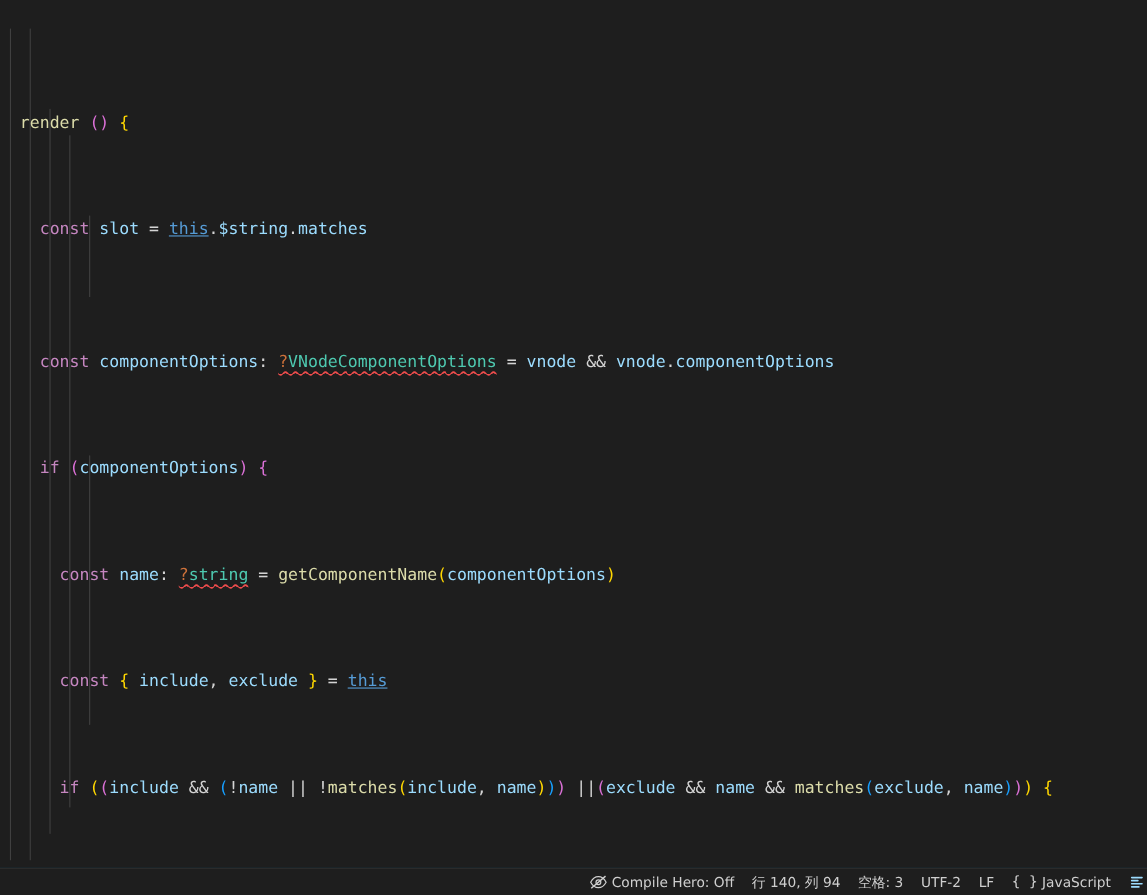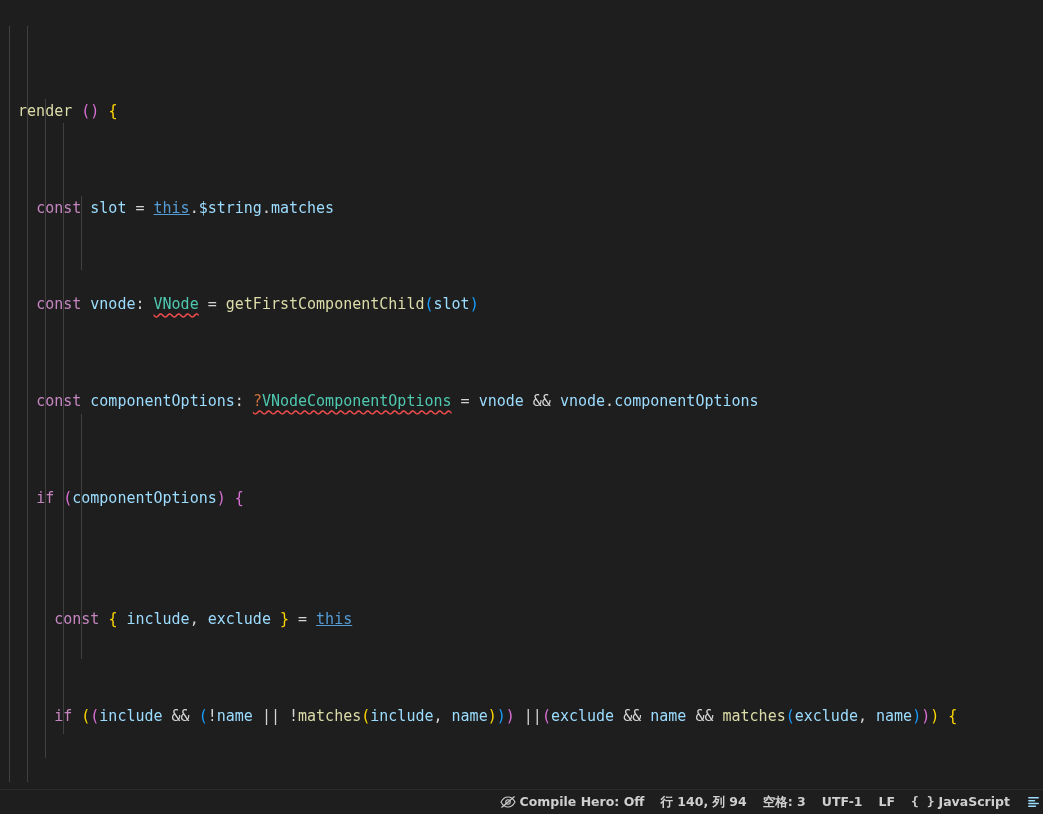--- a/index.html
+++ b/index.html
@@ -81,21 +81,20 @@
     overflow: hidden;
   }
   .sb-item {
     display: flex;
     align-items: center;
     gap: 4px;
     padding: 0 8px;
     height: 24px;
     white-space: nowrap;
     line-height: 24px;
-    font-weight: bold;
   }
   .sb-item svg { display: block; }
   .sb-right-edge { padding-right: 2px; }
 </style>
 </head>
 <body>
 
 <div id="app">
 
   <div class="editor">
@@ -109,26 +108,26 @@
       <div class="guide" style="left:81px; top:414px; height:245px;"></div>
     </div>
 
     <div class="code">
 
       
       <div class="line"><span class="t-fn">  render </span><span class="b2">()</span><span> </span><span class="b1">{</span></div>
       
       <div class="line"><span>    </span><span class="t-kw">const</span><span> </span><span class="t-var">slot</span><span class="t-op"> = </span><span class="t-this">this</span><span class="t-op">.</span><span class="t-var">$string</span><span class="t-op">.</span><span class="t-var">matches</span></div>
       
-      <div class="line"><span>    </span><span class="t-kw">const</span><span> </span><span class="t-var">vnode</span><span class="t-op">: </span><span class="t-type squig">VNode</span><span class="t-op"> = </span><span class="t-fn">getFirstComponentChild</span><span class="b3">(</span><span class="t-var">slot</span><span class="b3">)</span></div>
       
       <div class="line"><span>    </span><span class="t-kw">const</span><span> </span><span class="t-var">componentOptions</span><span class="t-op">: </span><span class="t-qmark squig">?</span><span class="t-type squig">VNodeComponentOptions</span><span class="t-op"> = </span><span class="t-var">vnode</span><span class="t-op"> &amp;&amp; </span><span class="t-var">vnode</span><span class="t-op">.</span><span class="t-var">componentOptions</span></div>
       
       <div class="line"><span>    </span><span class="t-kw">if</span><span> </span><span class="b2">(</span><span class="t-var">componentOptions</span><span class="b2">)</span><span> </span><span class="b2">{</span></div>
       
+      <div class="line"><span>      </span><span class="t-kw">const</span><span> </span><span class="t-var">name</span><span class="t-op">: </span><span class="t-qmark squig">?</span><span class="t-type squig">string</span><span class="t-op"> = </span><span class="t-fn">getComponentName</span><span class="b1">(</span><span class="t-var">componentOptions</span><span class="b1">)</span></div>
       
       <div class="line"><span>      </span><span class="t-kw">const</span><span> </span><span class="b1">{</span><span> </span><span class="t-var">include</span><span class="t-op">, </span><span class="t-var">exclude</span><span> </span><span class="b1">}</span><span class="t-op"> = </span><span class="t-this">this</span></div>
       
       <div class="line"><span>      </span><span class="t-kw">if</span><span> </span><span class="b1">(</span><span class="b2">(</span><span class="t-var">include</span><span class="t-op"> &amp;&amp; </span><span class="b3">(</span><span class="t-op">!</span><span class="t-var">name</span><span class="t-op"> || </span><span class="t-op">!</span><span class="t-fn">matches</span><span class="b1">(</span><span class="t-var">include</span><span class="t-op">, </span><span class="t-var">name</span><span class="b1">)</span><span class="b3">)</span><span class="b2">)</span><span class="t-op"> ||</span><span class="b2">(</span><span class="t-var">exclude</span><span class="t-op"> &amp;&amp; </span><span class="t-var">name</span><span class="t-op"> &amp;&amp; </span><span class="t-fn">matches</span><span class="b3">(</span><span class="t-var">exclude</span><span class="t-op">, </span><span class="t-var">name</span><span class="b3">)</span><span class="b2">)</span><span class="b1">)</span><span> </span><span class="b1">{</span></div>
       
       
       
       
       
       
@@ -190,21 +189,21 @@
           <line x1="1.5" y1="12.5" x2="14.5" y2="1.5" stroke="#cfcfcf" stroke-width="1.3"></line>
         </svg>
       </span>
       <span>Compile Hero: Off</span>
     </div>
 
     <div class="sb-item">行 140, 列 94</div>
 
     <div class="sb-item">空格: 3</div>
 
-    <div class="sb-item">UTF-1</div>
+    <div class="sb-item">UTF-2</div>
 
     <div class="sb-item">LF</div>
 
     <div class="sb-item">
       <span style="font-family:'DejaVu Sans Mono', monospace; font-size:13px;">{&nbsp;}</span>
       <span>JavaScript</span>
     </div>
 
     <div class="sb-item sb-right-edge">
       <span>

